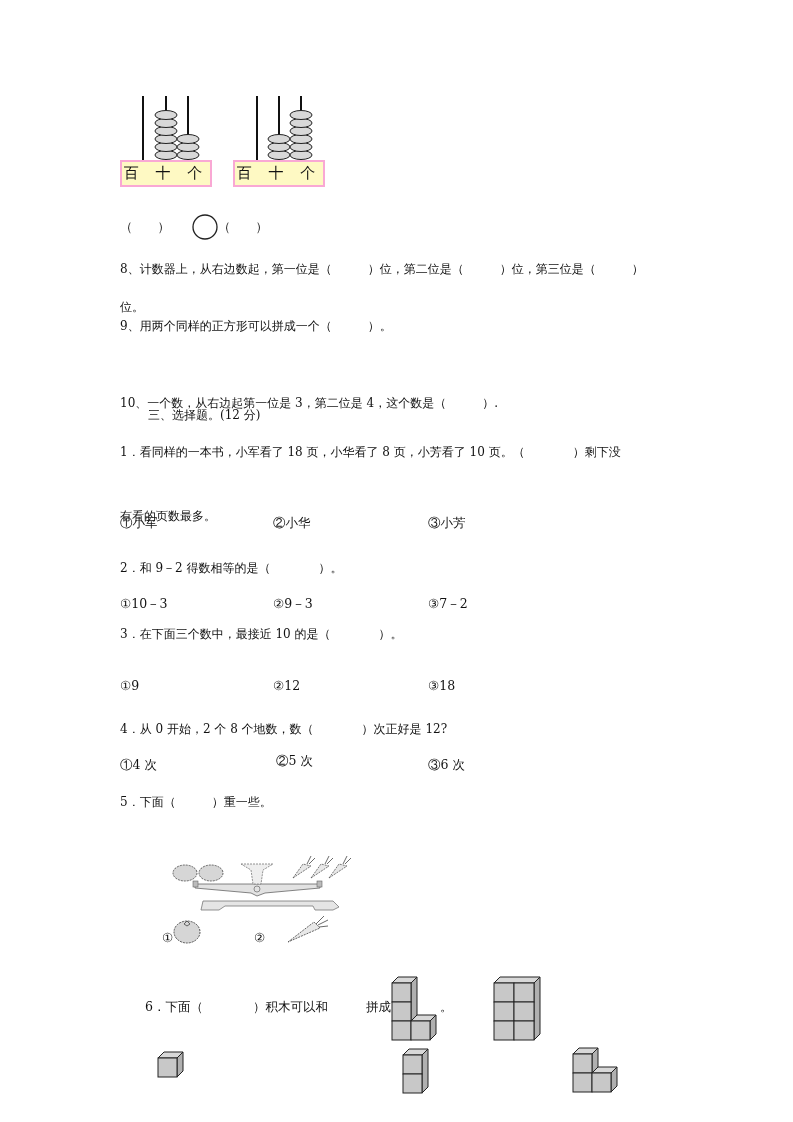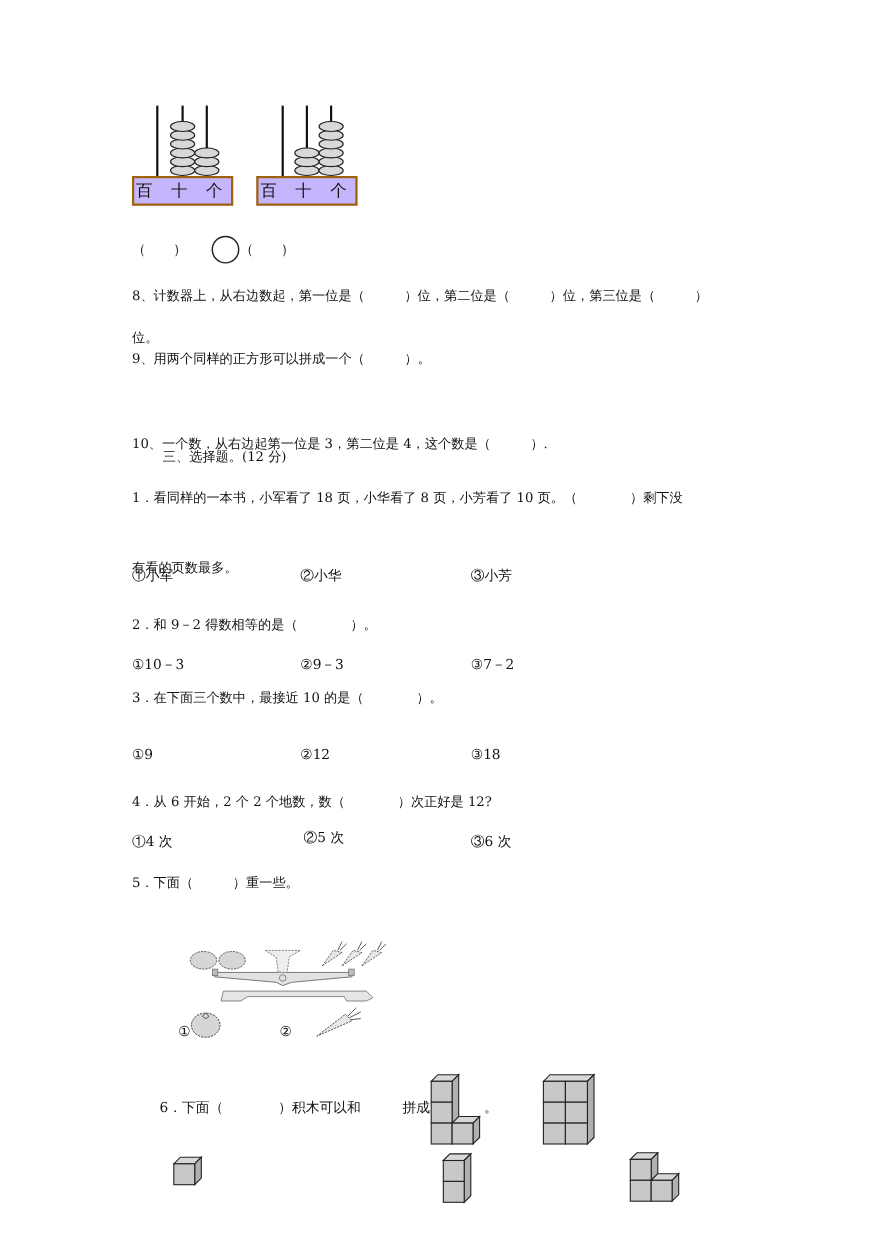--- a/index.html
+++ b/index.html
@@ -1,23 +1,23 @@
 <!DOCTYPE html>
 <html><head>
 <meta charset="utf-8">
 <style>
   html, body { margin: 0; padding: 0; background: #ffffff; }
   body { width: 793px; height: 1122px; position: relative; overflow: hidden;
          font-family: "DejaVu Serif", "Liberation Serif", serif; color: #111; }
   .line { position: absolute; left: 120px; font-size: 12px; white-space: pre; line-height: 16px; }
   .opt { position: absolute; font-size: 12.5px; white-space: pre; line-height: 16px; }
   svg { position: absolute; overflow: visible; }
-  .pv-box { position: absolute; border: 2px solid #a16207; height: 27px; box-sizing: border-box;
+  .pv-box { position: absolute; border: 2px solid #f9a8d4; height: 27px; box-sizing: border-box;
             font-size: 15px; display: flex; align-items: center; justify-content: center;
-            letter-spacing: 6px; background: #c4b5fd; }
+            letter-spacing: 6px; background: #fef9c3; }
 </style>
 </head>
 <body>
 
 <svg width="100" height="110" style="left:115px;top:90px;">
   <line x1="28" y1="6" x2="28" y2="70" stroke="#111" stroke-width="2"></line>
   <line x1="51" y1="6" x2="51" y2="70" stroke="#111" stroke-width="2"></line>
   <line x1="73" y1="6" x2="73" y2="70" stroke="#111" stroke-width="2"></line>
   <g fill="#d8d8d8" stroke="#222" stroke-width="1">
     <ellipse cx="51" cy="65" rx="11" ry="4.5"></ellipse>
@@ -81,21 +81,21 @@
 <div class="line" style="top:560px;">2．和 9－2 得数相等的是（　　　　）。</div>
 <div class="opt" style="left:120px;top:596px;">①10－3</div>
 <div class="opt" style="left:273px;top:596px;">②9－3</div>
 <div class="opt" style="left:428px;top:596px;">③7－2</div>
 
 <div class="line" style="top:626px;">3．在下面三个数中，最接近 10 的是（　　　　）。</div>
 <div class="opt" style="left:120px;top:678px;">①9</div>
 <div class="opt" style="left:273px;top:678px;">②12</div>
 <div class="opt" style="left:428px;top:678px;">③18</div>
 
-<div class="line" style="top:721px;">4．从 6 开始，2 个 2 个地数，数（　　　　）次正好是 12?</div>
+<div class="line" style="top:721px;">4．从 0 开始，2 个 8 个地数，数（　　　　）次正好是 12?</div>
 <div class="opt" style="left:120px;top:757px;">①4 次</div>
 <div class="opt" style="left:276px;top:753px;">②5 次</div>
 <div class="opt" style="left:428px;top:757px;">③6 次</div>
 
 <div class="line" style="top:794px;">5．下面（　　　）重一些。</div>
 
 <svg width="200" height="70" style="left:165px;top:848px;">
 
   <ellipse cx="20" cy="25" rx="12" ry="8" fill="#d6d6d6" stroke="#444" stroke-width="0.8" stroke-dasharray="2 1"></ellipse>
   <ellipse cx="46" cy="25" rx="12" ry="8" fill="#d6d6d6" stroke="#444" stroke-width="0.8" stroke-dasharray="2 1"></ellipse>

